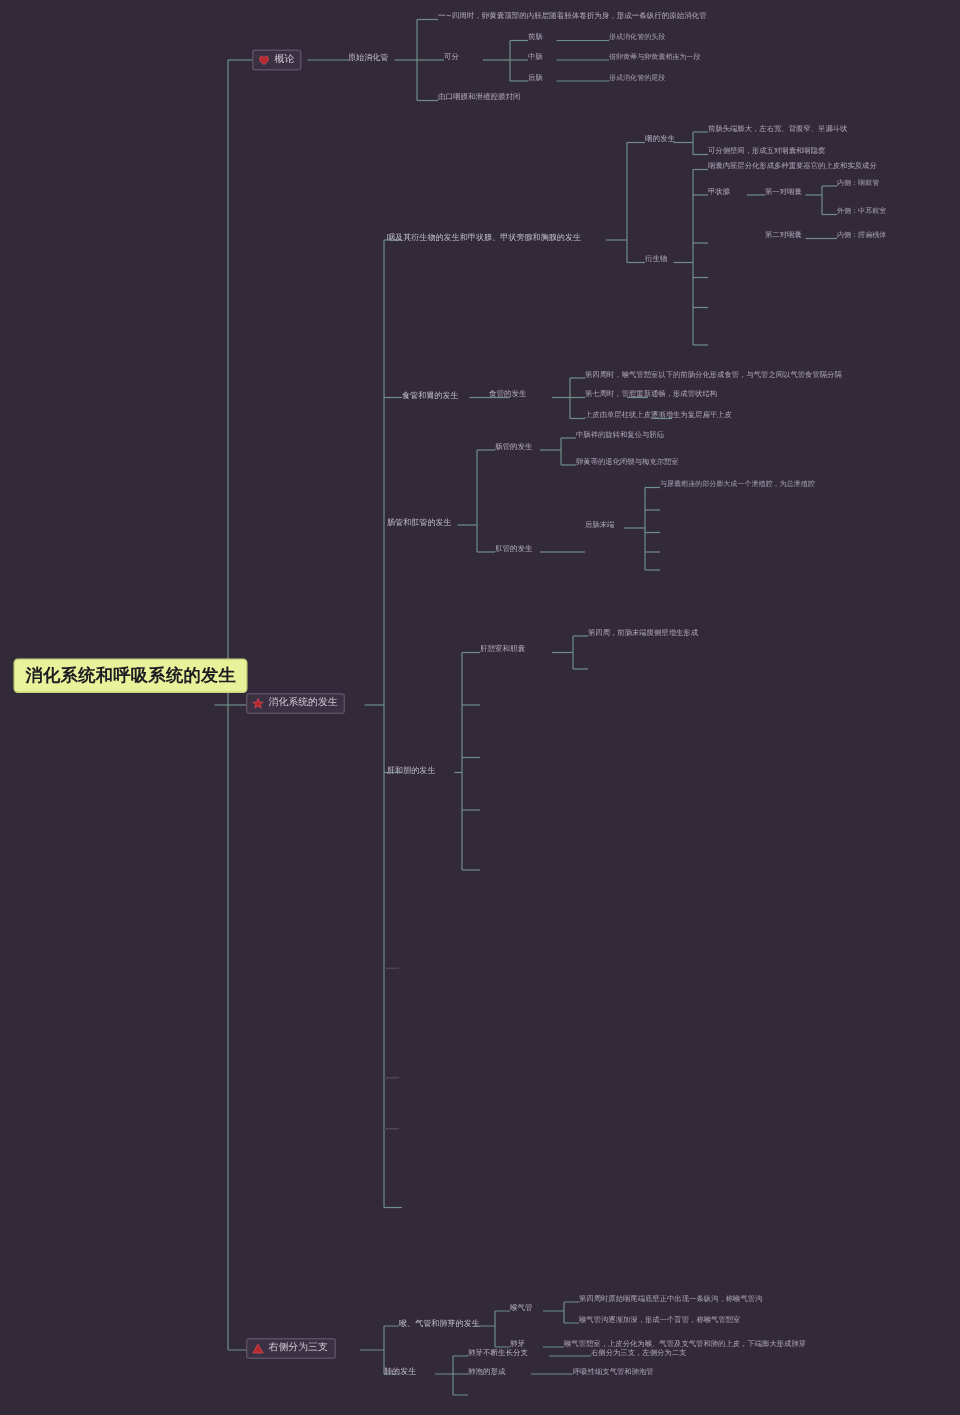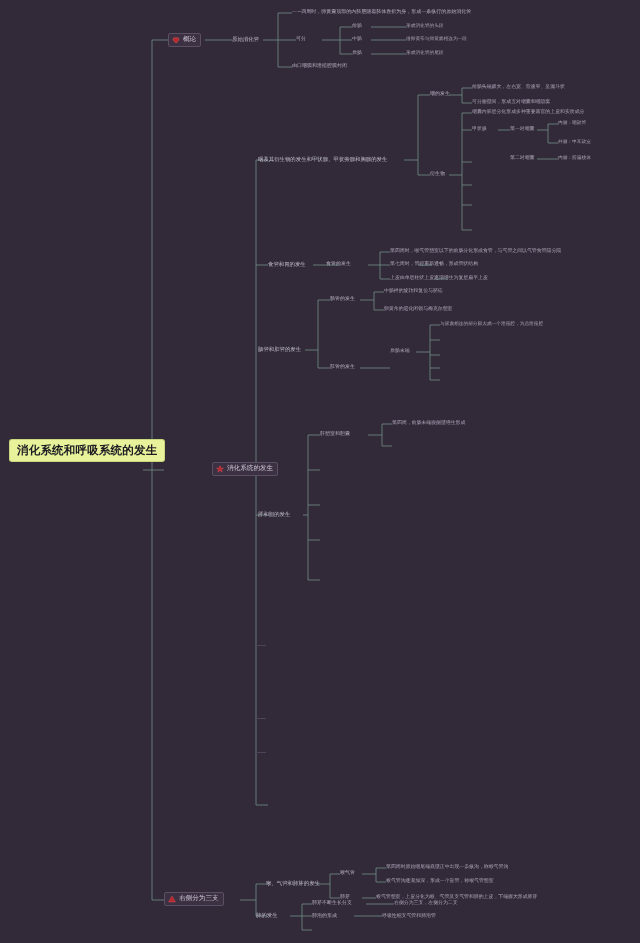--- a/index.html
+++ b/index.html
@@ -210,21 +210,21 @@
   <div class="node t l3" style="left:292px;top:63px;">由口咽膜和泄殖腔膜封闭</div>
 
   <div class="node t l4" style="left:352px;top:23px;">前肠</div>
   <div class="node t l4" style="left:352px;top:36px;">中肠</div>
   <div class="node t l4" style="left:352px;top:50px;">后肠</div>
 
   <div class="node t l5" style="left:406px;top:23px;">形成消化管的头段</div>
   <div class="node t l5" style="left:406px;top:36px;">借卵黄蒂与卵黄囊相连为一段</div>
   <div class="node t l5" style="left:406px;top:50px;">形成消化管的尾段</div>
 
-  <div class="node l1" style="left:164px;top:462px;margin-left:48px;">
+  <div class="node l1" style="left:164px;top:462px;">
     <span class="ico">
       <svg viewBox="0 0 16 16" width="8" height="8">
           <path d="M8 1.2 L10 6 L15 6.3 L11.2 9.4 L12.5 14.2 L8 11.4 L3.5 14.2 L4.8 9.4 L1 6.3 L6 6Z" fill="#b6292f" stroke="#e0545a" stroke-width=".8"></path>
         </svg>
     </span>
     <span>消化系统的发生</span>
   </div>
 
   <div class="node t l2" style="left:258px;top:156px;">咽及其衍生物的发生和甲状腺、甲状旁腺和胸腺的发生</div>
 

